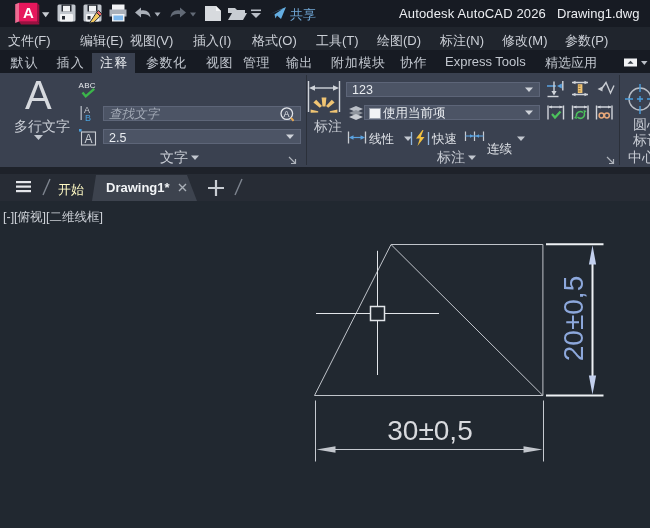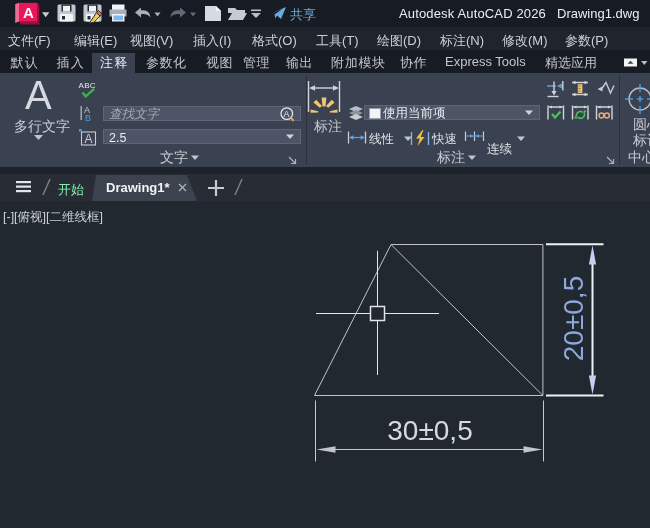--- a/index.html
+++ b/index.html
@@ -76,21 +76,21 @@
       <rect x="251" y="9.5" width="10" height="1.6"></rect>
       <path d="M251,13 h10 l-5,5 Z"></path>
     </g>
 
   <path d="M270,14 l16,-7 l-5,12 l-4,-3.5 l-1.5,3 l-1,-4 l8,-5.5 l-10,4 Z" fill="#64aee2"></path>
   <text x="290" y="19" font-size="13" fill="#70a6d4">共享</text>
 </svg>
 
 <div class="abs" id="menubar">
   <span style="left:8px">文件(F)</span>
-  <span style="left:74px">编辑(E)</span>
+  <span style="left:80px">编辑(E)</span>
   <span style="left:130px">视图(V)</span>
   <span style="left:193px">插入(I)</span>
   <span style="left:252px">格式(O)</span>
   <span style="left:316px">工具(T)</span>
   <span style="left:377px">绘图(D)</span>
   <span style="left:440px">标注(N)</span>
   <span style="left:502px">修改(M)</span>
   <span style="left:565px">参数(P)</span>
 </div>
 
@@ -169,20 +169,25 @@
     <path d="M3,8 l6,-2.8 v5.6 Z M33,8 l-6,-2.8 v5.6 Z" fill="#d0d4da"></path>
     <g fill="#f0c473">
       <path d="M16.5,26.5 L15.6,17.5 L20.4,17.5 L19.5,26.5 Z"></path>
       <path d="M13.8,27.8 L7.4,22.4 L10.2,19.8 L16,26 Z"></path>
       <path d="M22.2,27.8 L28.6,22.4 L25.8,19.8 L20,26 Z"></path>
       <path d="M12.2,31.2 L4.6,29.4 L4.6,32.8 L12.2,32.6 Z"></path>
       <path d="M23.8,31.2 L31.4,29.4 L31.4,32.8 L23.8,32.6 Z"></path>
     </g>
   </svg>
   <div class="plabel" style="left:314px;top:45px;">标注</div>
+  <div class="field" style="left:346px;top:9px;width:194px;padding:1px 0 0 5px;">123
+    <svg class="abs" style="right:5px;top:4px" width="9" height="6">
+        <path d="M0,0.5 h8 l-4,4.5 Z" fill="#cfd3da"></path>
+      </svg>
+  </div>
 
   <svg class="abs" style="left:348px;top:32px" width="16" height="15" viewBox="0 0 16 15">
     <path d="M1,4 l7,-3 l7,3 l-7,3 Z" fill="#b9bec6"></path>
     <path d="M1,8 l7,-3 l7,3 l-7,3 Z" fill="#8f959e"></path>
     <path d="M1,12 l7,-3 l7,3 l-7,3 Z" fill="#c8ccd2"></path>
   </svg>
   <div class="field" style="left:364px;top:32px;width:176px;padding:1px 16px 0 18px;">使用当前项
     <svg class="abs" style="left:4px;top:2px" width="12" height="11">
         <rect x="0.5" y="0.5" width="11" height="10" fill="#f2f3f5" stroke="#9aa0ab"></rect>
       </svg>
@@ -279,21 +284,21 @@
   <svg class="abs" style="left:16px;top:7px" width="15" height="12">
       <g fill="#e4e6ea">
         <rect y="0" width="15" height="2.2"></rect>
         <rect y="4.5" width="15" height="2.2"></rect>
         <rect y="9" width="15" height="2.2"></rect>
       </g>
     </svg>
   <svg class="abs" style="left:42px;top:4px" width="9" height="18">
       <path d="M1,17 L8,1" stroke="#7e858f" stroke-width="1.4"></path>
     </svg>
-  <div class="abs" style="left:58px;top:7px;font-size:13px;color:#86efac;">开始</div>
+  <div class="abs" style="left:58px;top:7px;font-size:13px;color:#fef9c3;">开始</div>
   <div class="abs" style="left:92px;top:1px;width:105px;height:26px;background:#3d434e;clip-path:polygon(4px 0,95px 0,105px 100%,0 100%);"></div>
   <div class="abs" style="left:106px;top:6px;font-size:13px;font-weight:bold;color:#f2f4f6;">Drawing1*</div>
   <svg class="abs" style="left:178px;top:9px" width="9" height="9">
       <path d="M1,1 L8,8 M8,1 L1,8" stroke="#aab0b8" stroke-width="1.4"></path>
     </svg>
   <svg class="abs" style="left:208px;top:6px" width="16" height="16">
       <path d="M8,0 V16 M0,8 H16" stroke="#c8ccd2" stroke-width="2.2"></path>
     </svg>
   <svg class="abs" style="left:234px;top:4px" width="9" height="18">
       <path d="M1,17 L8,1" stroke="#7e858f" stroke-width="1.4"></path>

